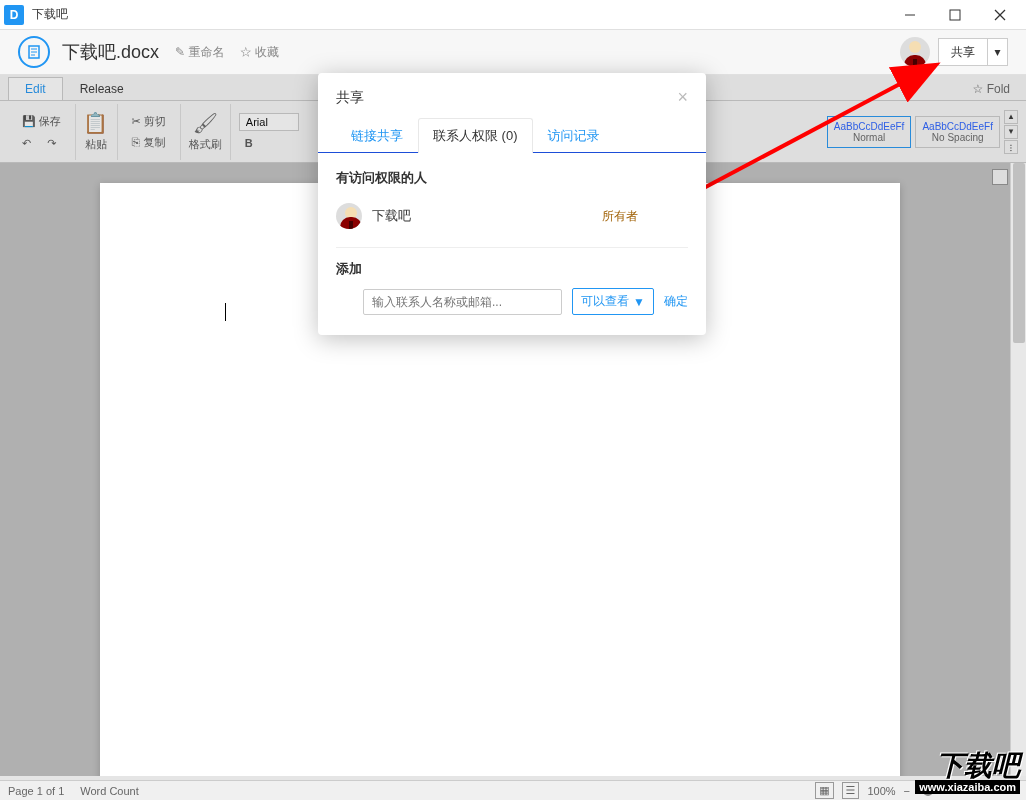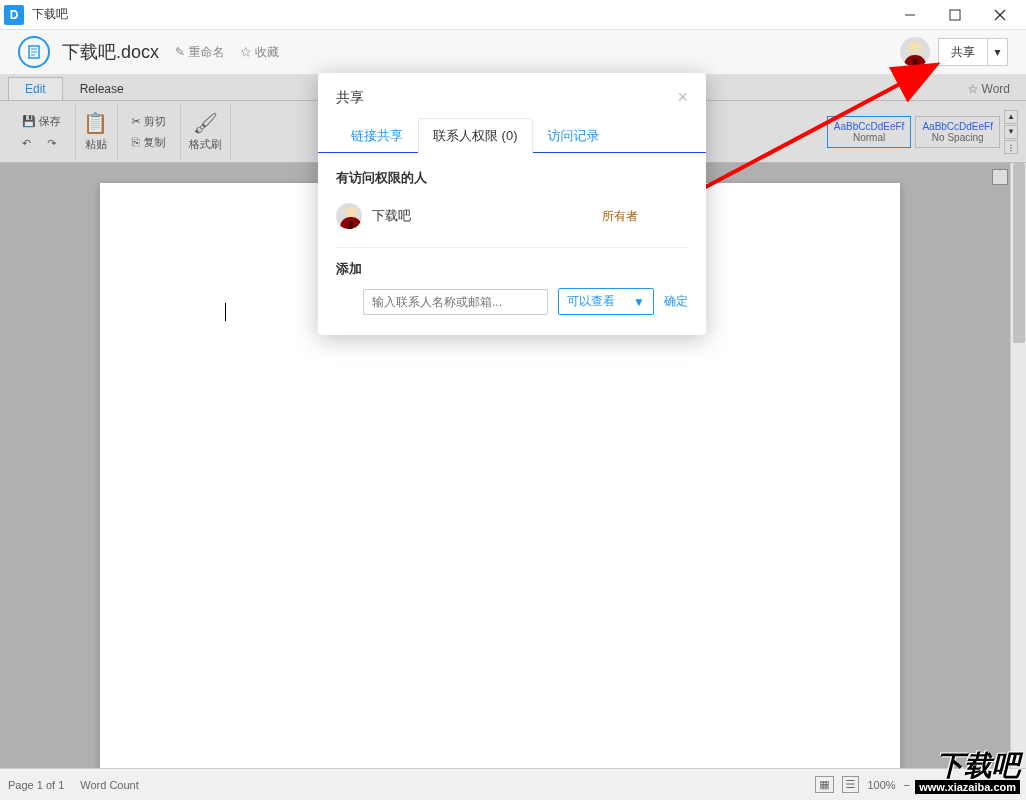--- a/index.html
+++ b/index.html
@@ -46,21 +46,21 @@
     
     
     .doc-area { position: absolute; top: 163px; bottom: 24px; left: 0; right: 0; background: #b0b0b0; overflow: hidden; }
     .page { position: absolute; top: 20px; left: 100px; width: 800px; height: 1000px; background: #fff; box-shadow: 0 2px 8px rgba(0,0,0,0.2); }
     .cursor-mark { position: absolute; top: 120px; left: 125px; width: 1px; height: 18px; background: #000; }
     .scrollbar-v { position: absolute; right: 0; top: 0; bottom: 0; width: 16px; background: #e8e8e8; border-left: 1px solid #ccc; }
     .scrollbar-thumb { position: absolute; top: 0; left: 2px; width: 12px; height: 180px; background: #c0c0c0; border-radius: 2px; }
     .side-tool { position: absolute; right: 18px; top: 6px; width: 16px; height: 16px; border: 1px solid #888; background: #ddd; }
     
     
-    .statusbar { position: absolute; bottom: 0; left: 0; right: 0; height: 32px; background: #f0f0f0; border-top: 1px solid #ccc; display: flex; align-items: center; padding: 0 8px; font-size: 11px; color: #666; }
+    .statusbar { position: absolute; bottom: 0; left: 0; right: 0; height: 20px; background: #f0f0f0; border-top: 1px solid #ccc; display: flex; align-items: center; padding: 0 8px; font-size: 11px; color: #666; }
     .status-item { margin-right: 16px; }
     .status-right { margin-left: auto; display: flex; align-items: center; gap: 8px; }
     .zoom-slider { width: 100px; height: 4px; background: #ccc; position: relative; }
     .zoom-thumb { position: absolute; top: -3px; left: 5px; width: 10px; height: 10px; background: #888; border-radius: 50%; }
     
     
     .overlay-dim { position: absolute; top: 75px; left: 0; right: 0; bottom: 0; background: rgba(80,80,80,0.15); }
     
     
     .modal { position: absolute; top: 73px; left: 318px; width: 388px; background: #fff; border-radius: 4px; box-shadow: 0 4px 24px rgba(0,0,0,0.25); z-index: 10; }
@@ -72,21 +72,21 @@
     .modal-tab.active { color: #333; border-color: #e8e8e8; background: #fff; border-radius: 3px 3px 0 0; }
     .modal-body { padding: 16px 18px 20px; }
     .section-title { font-size: 13px; color: #333; margin-bottom: 10px; font-weight: bold; }
     .person-row { display: flex; align-items: center; padding: 6px 0; }
     .person-avatar { width: 26px; height: 26px; border-radius: 50%; background: #ddd; position: relative; overflow: hidden; margin-right: 10px; }
     .person-name { font-size: 13px; color: #333; }
     .person-role { margin-left: auto; font-size: 12px; color: #a16207; margin-right: 50px; }
     .modal-divider { height: 1px; background: #eee; margin: 12px 0; }
     .add-row { display: flex; align-items: center; gap: 10px; }
     .add-input { flex: 1; border: 1px solid #ccc; padding: 5px 8px; font-size: 12px; border-radius: 2px; margin-left: 27px; }
-    .perm-select { border: 1px solid #2196f3; color: #2196f3; padding: 4px 8px; font-size: 12px; border-radius: 2px; cursor: pointer; display: flex; align-items: center; gap: 18px; }
+    .perm-select { border: 1px solid #2196f3; color: #2196f3; padding: 4px 8px; font-size: 12px; border-radius: 2px; cursor: pointer; display: flex; align-items: center; gap: 4px; }
     .confirm-btn { color: #2196f3; font-size: 12px; cursor: pointer; }
     
     
     .arrow-svg { position: absolute; top: 60px; left: 680px; width: 280px; height: 140px; z-index: 5; pointer-events: none; }
     
     
     .watermark { position: absolute; bottom: 6px; right: 6px; color: #000; font-weight: bold; z-index: 20; text-align: right; pointer-events: none; }
     .wm-cn { font-size: 28px; font-style: italic; text-shadow: 1px 1px 0 #fff, -1px -1px 0 #fff; line-height: 1; }
     .wm-url { font-size: 11px; color: #fff; background: #000; padding: 1px 4px; }
   </style>
@@ -139,21 +139,21 @@
     <div style="display:flex;">
       <div class="share-btn">共享</div>
       <div class="share-dropdown">▾</div>
     </div>
   </div>
 </div>
 
 <div class="view-tabs">
   <div class="view-tab active">Edit</div>
   <div class="view-tab">Release</div>
-  <div class="fold-btn">☆ <span>Word</span></div>
+  <div class="fold-btn">☆ <span>Fold</span></div>
 </div>
 
 <div class="ribbon">
   <div style="display:flex;flex-direction:column;gap:4px;padding:0 8px;border-right:1px solid #ddd;height:56px;justify-content:center;">
     <div class="ribbon-mini-btn">
         <span>💾</span>
         <span>保存</span>
       </div>
     <div class="ribbon-row">
       <span class="ribbon-mini-btn">↶</span>
@@ -170,20 +170,28 @@
         <span>剪切</span>
       </div>
     <div class="ribbon-mini-btn">
         <span>⎘</span>
         <span>复制</span>
       </div>
   </div>
   <div class="ribbon-group">
     <span class="ribbon-icon">🖌</span>
     <span class="ribbon-label">格式刷</span>
+  </div>
+  <div style="display:flex;flex-direction:column;gap:4px;padding:0 8px;height:56px;justify-content:center;">
+    <div class="ribbon-row">
+      <input class="font-select" readonly="" value="Arial" style="">
+    </div>
+    <div class="ribbon-row">
+      <span class="ribbon-mini-btn" style="font-weight:bold;">B</span>
+    </div>
   </div>
   <div class="ribbon-far-right">
     <div class="style-box selected">
       <div style="color:#2962ff;">AaBbCcDdEeFf</div>
       <div>Normal</div>
     </div>
     <div class="style-box">
       <div style="color:#2962ff;">AaBbCcDdEeFf</div>
       <div>No Spacing</div>
     </div>

